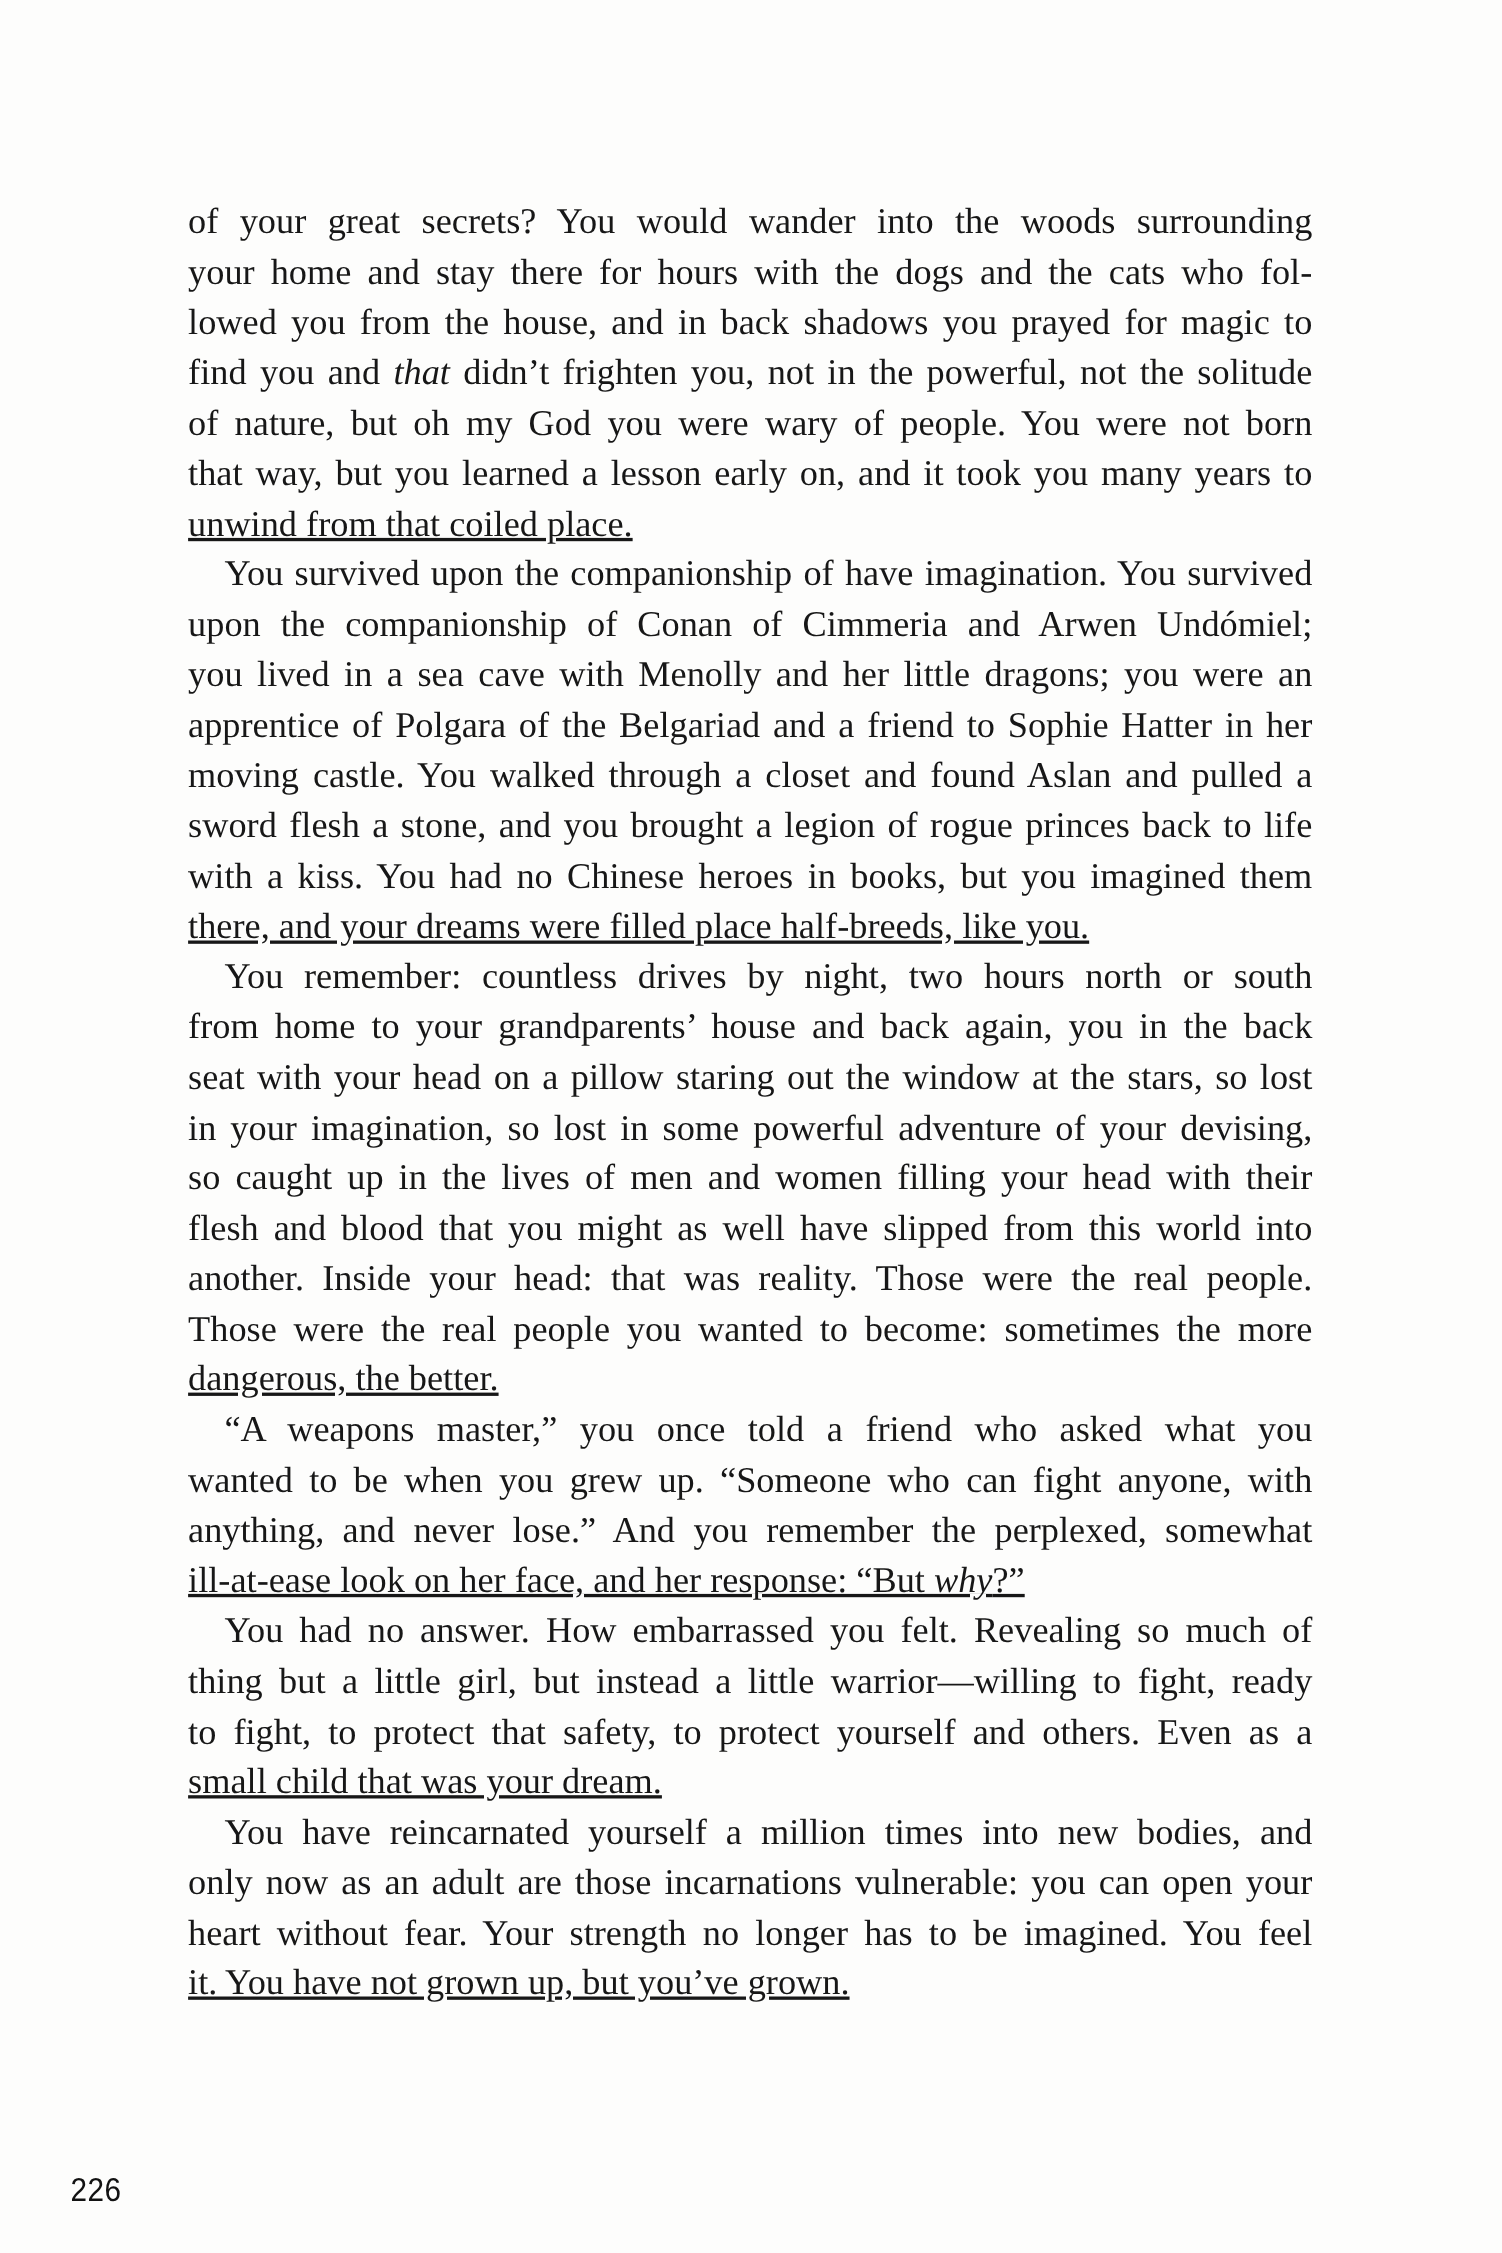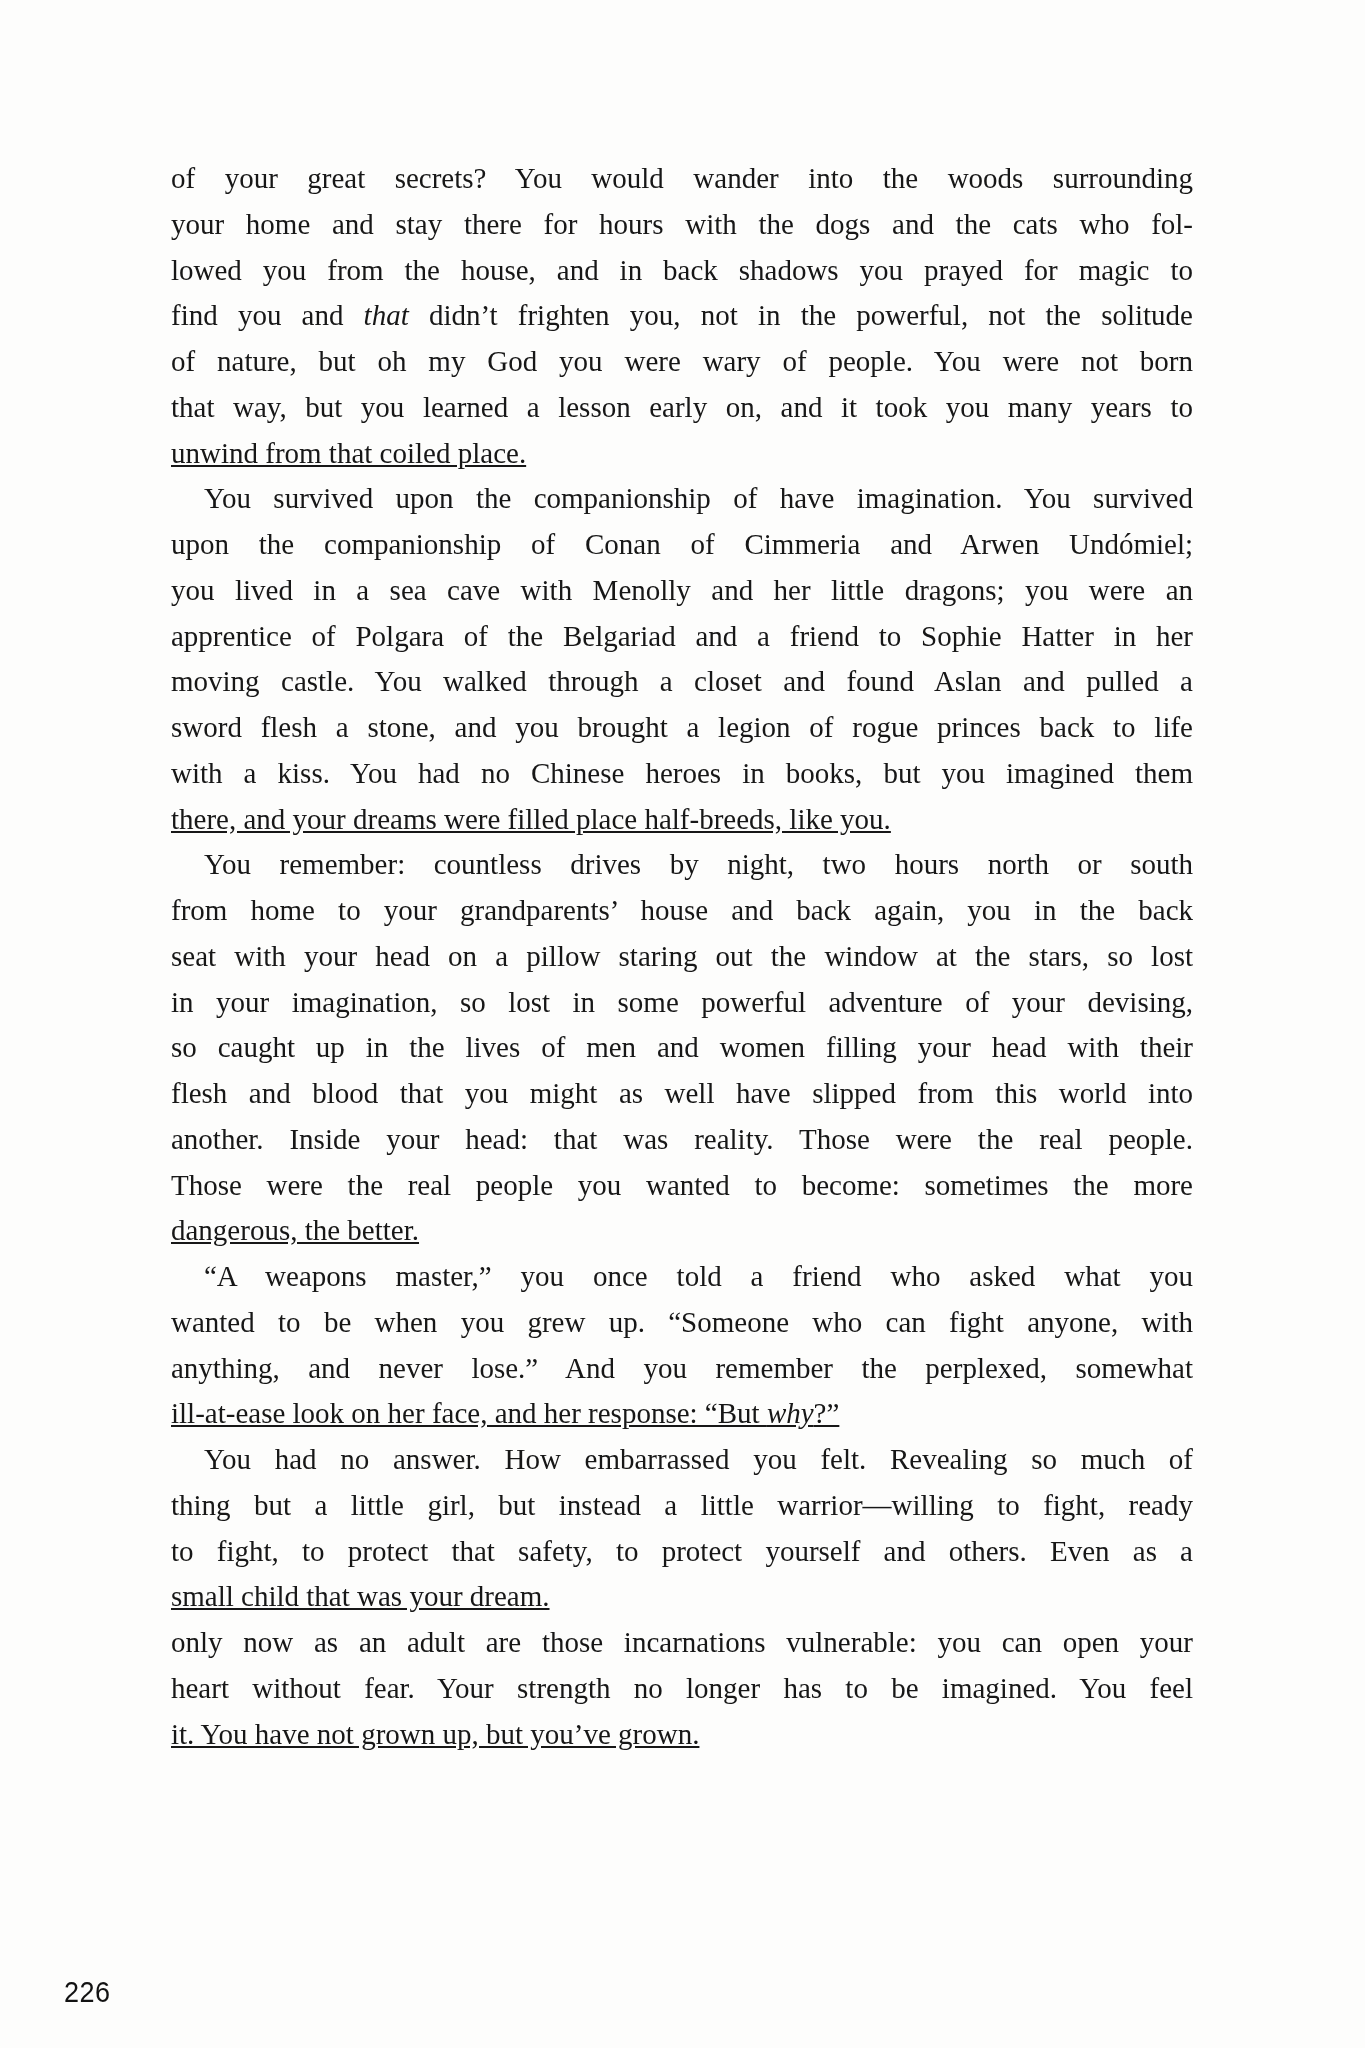--- a/index.html
+++ b/index.html
@@ -12,23 +12,23 @@
     width: 1365px;
     height: 2048px;
     background: #fdfdfc;
     overflow: hidden;
     font-family: "Liberation Serif", "DejaVu Serif", serif;
     color: #171717;
   }
   .text-block {
     position: absolute;
     left: 171px;
-    top: 156px;
+    top: 180px;
     width: 1022px;
-    font-size: 29px;
+    font-size: 33px;
     line-height: 45.75px;
     text-rendering: optimizeLegibility;
   }
   .para { margin: 0; padding: 0; }
   .line {
     text-align: justify;
     text-align-last: justify;
     white-space: normal;
   }
   .line.last {
@@ -95,19 +95,20 @@
         <div class="line"><span>anything, and never lose.” And you remember the perplexed, somewhat</span></div>
         <div class="line last"><span>ill-at-ease look on her face, and her response: “But </span><em>why</em><span>?”</span></div>
       </div>
       <div class="para">
         <div class="line indent"><span>You had no answer. How embarrassed you felt. Revealing so much of</span></div>
         <div class="line"><span>thing but a little girl, but instead a little warrior—willing to fight, ready</span></div>
         <div class="line"><span>to fight, to protect that safety, to protect yourself and others. Even as a</span></div>
         <div class="line last"><span>small child that was your dream.</span></div>
       </div>
       <div class="para">
+        <div class="line indent"><span>You have reincarnated yourself a million times into new bodies, and</span></div>
         <div class="line"><span>only now as an adult are those incarnations vulnerable: you can open your</span></div>
         <div class="line"><span>heart without fear. Your strength no longer has to be imagined. You feel</span></div>
         <div class="line last"><span>it. You have not grown up, but you’ve grown.</span></div>
       </div>
     </div>
   <div class="page-number">226</div>
 </div>
 
 </body></html>

